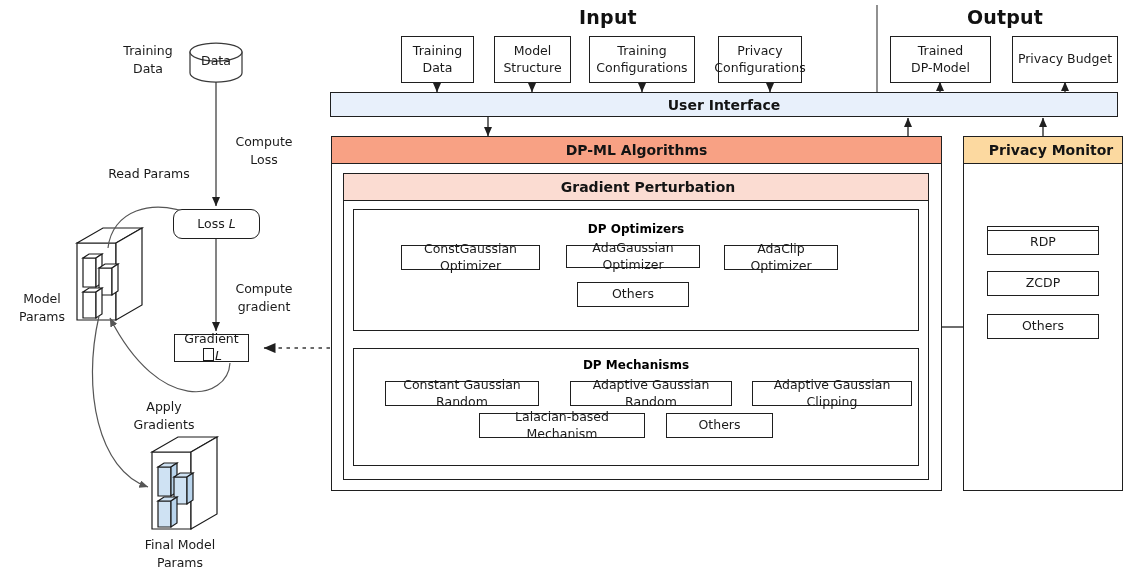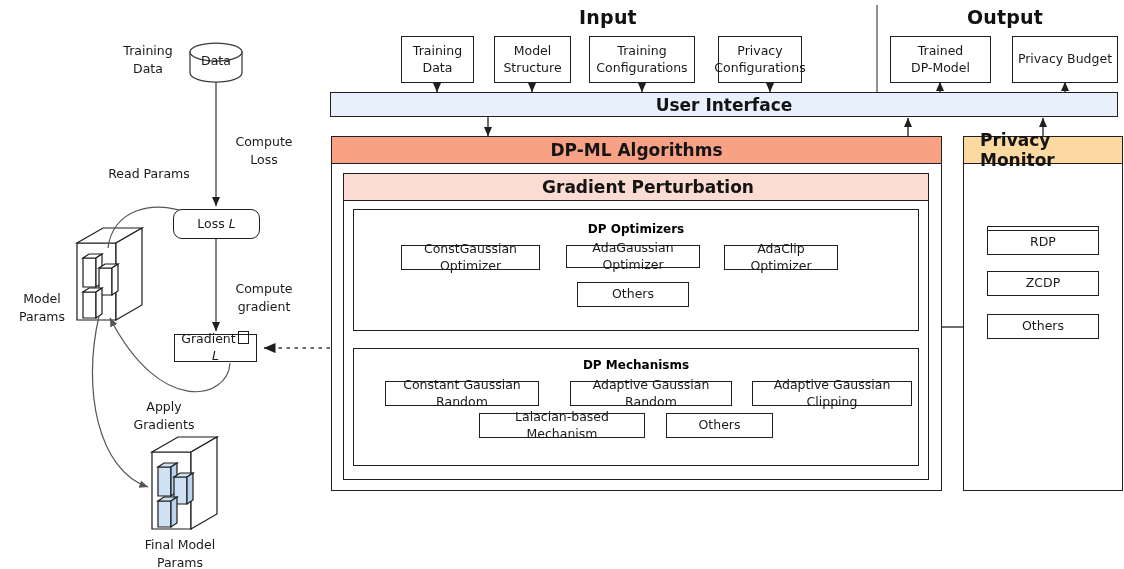--- a/index.html
+++ b/index.html
@@ -42,21 +42,21 @@
     color: #111111;
     text-align: center;
     letter-spacing: .2px;
   }
   .band {
     border: 1.3px solid #1f1f1f;
     display: flex;
     align-items: center;
     justify-content: center;
     font-weight: bold;
-    font-size: 17px;
+    font-size: 14px;
     color: #141414;
   }
   .band-ui { background: #e8f0fb; }
   .band-dpml { background: #f8a184; }
   .band-grad { background: #fbdcd2; padding-left: 24px; }
   .band-pm { background: #fcd9a0; }
 
   .outline {
     border: 1.3px solid #1f1f1f;
     background: #ffffff;
@@ -284,21 +284,21 @@
 
   <div class="abs lbl" style="left:104px; top:165px; width:90px;">Read Params</div>
 
   <div class="abs node" style="left:173px; top:209px; width:87px; height:30px; border-radius:9px;">
     <span><span>Loss </span><span class="ital">L</span></span>
   </div>
 
   <div class="abs lbl two" style="left:224px; top:280px; width:80px;">Compute
 gradient</div>
 
-  <div class="abs node" style="left:174px; top:334px; width:83px; height:28px;">
+  <div class="abs node" style="left:174px; top:334px; width:75px; height:28px;">
     <span><span>Gradient</span><span class="tofu"></span><span class="ital">L</span></span>
   </div>
 
   <div class="abs lbl" style="left:0px; top:290px; width:84px;">Model Params</div>
 
   <div class="abs lbl two" style="left:125px; top:398px; width:78px;">Apply
 Gradients</div>
 
   <div class="abs lbl two" style="left:136px; top:536px; width:88px;">Final Model
 Params</div>

